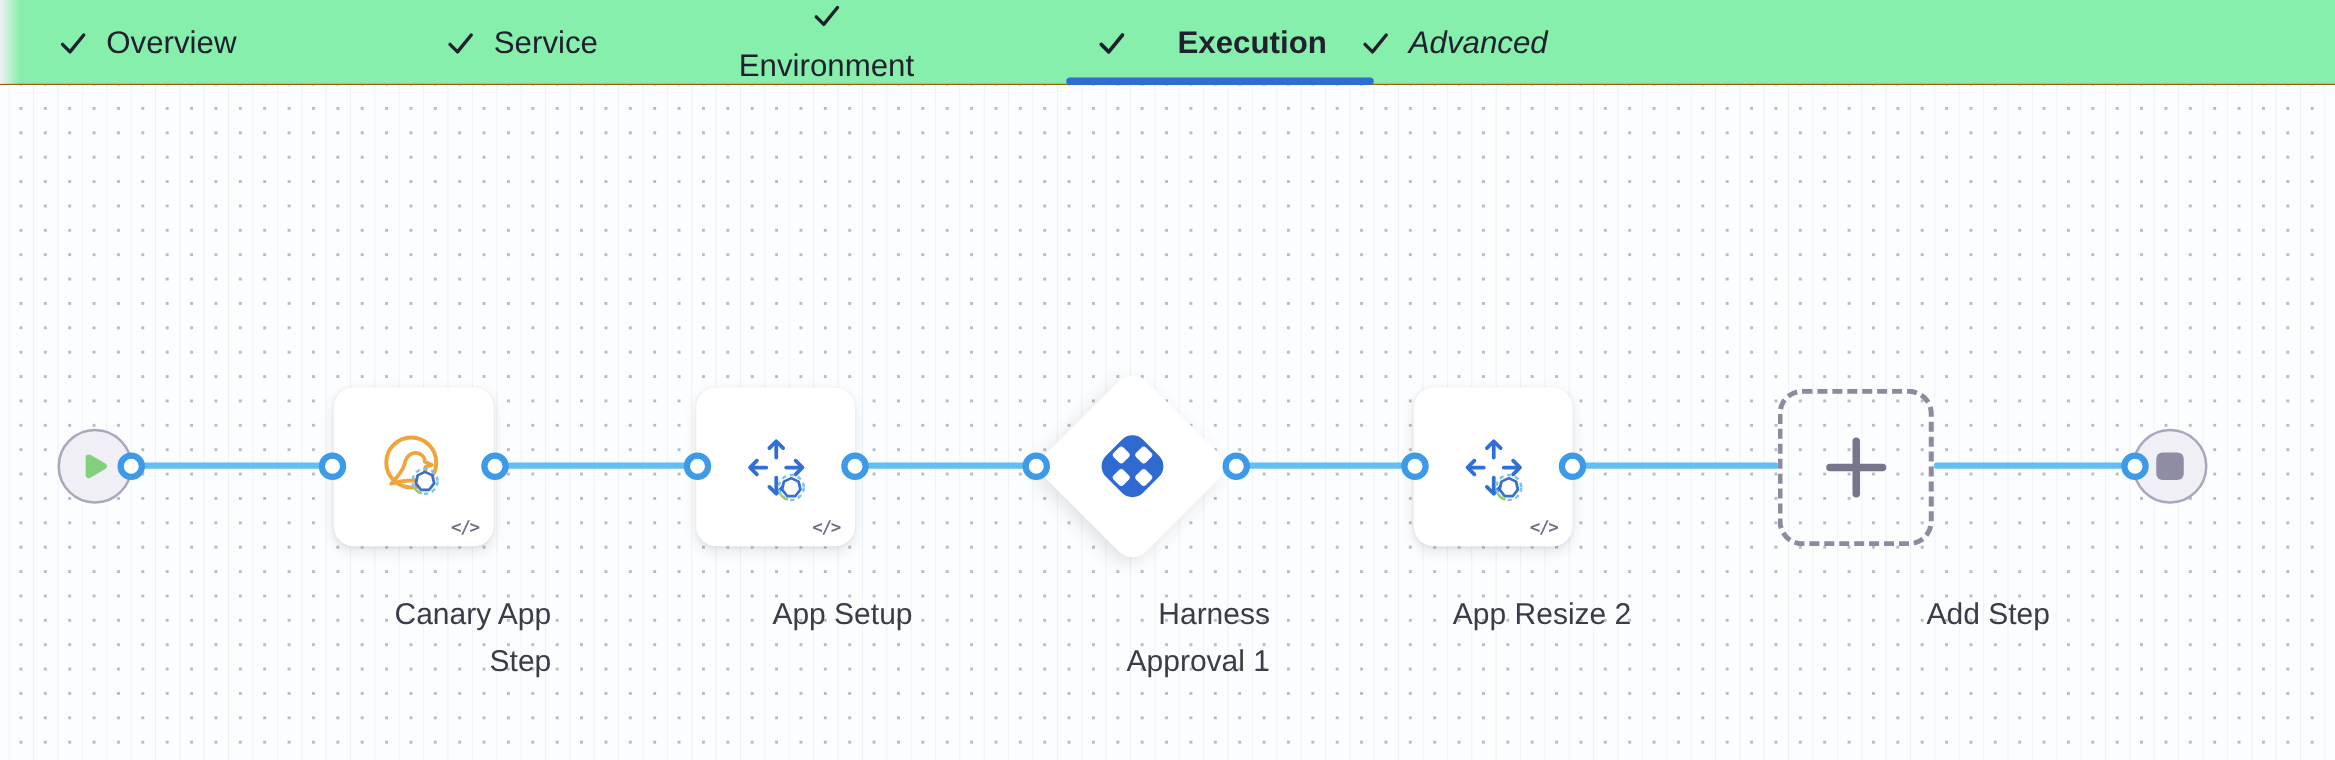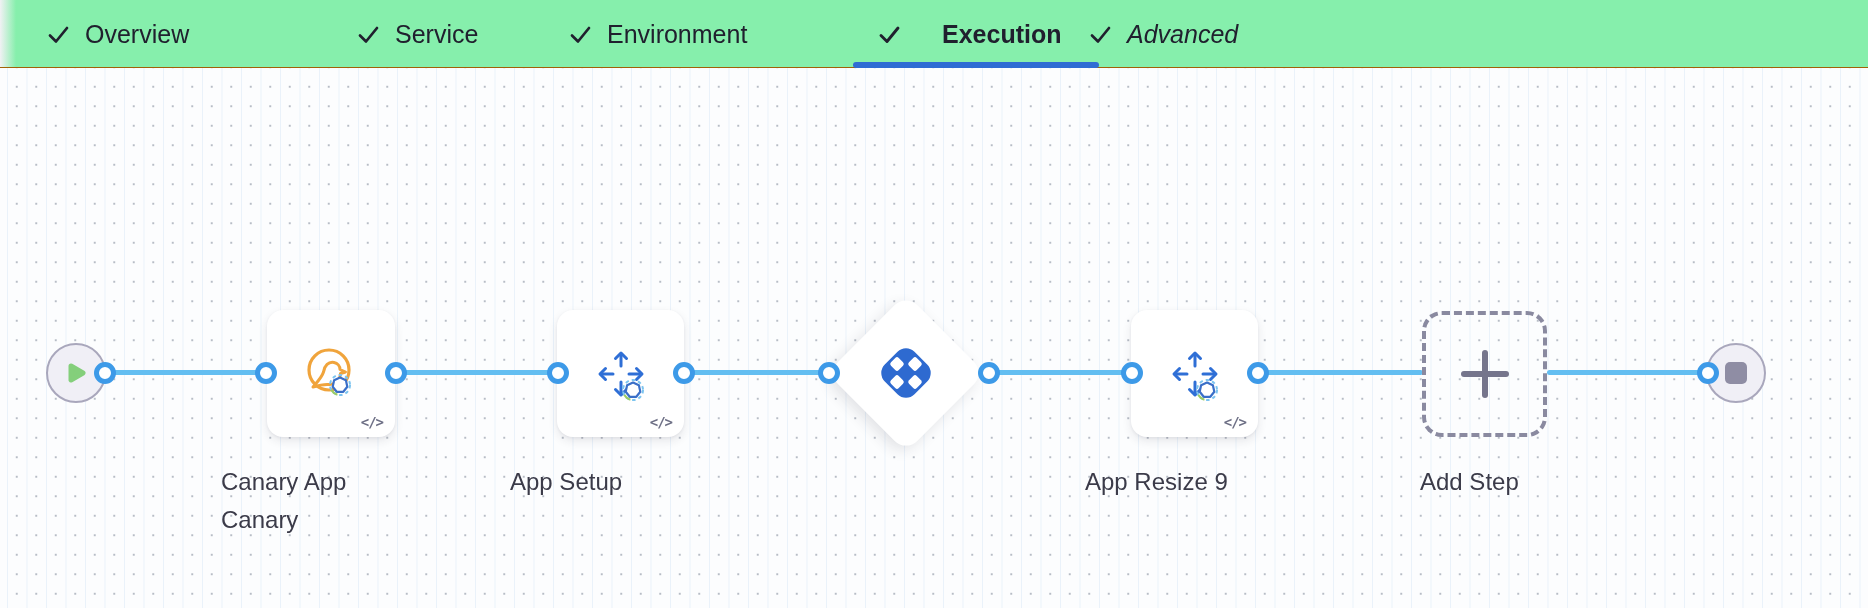--- a/index.html
+++ b/index.html
@@ -25,21 +25,21 @@
     color:#20202e; font-size:25px; font-weight:500; cursor:pointer;
   }
   .tab .chk { width:25px; height:25px; display:block; }
   .tab.active { font-weight:700;gap:40px; }
   .tab.active::after{
     content:""; position:absolute; left:-24px; right:-38px; bottom:0;
     height:6px; border-radius:3px; background:#2f6cd3;
   }
   .tab-overview   { left:46px;  }
   .tab-service    { left:356px; }
-  .tab-environment{ left:568px; }
+  .tab-environment{ left:591px;flex-direction:column; }
   .tab-execution  { left:877px; }
   .tab-advanced   { left:1088px;font-style:italic;}
 
   
   .canvas {
     position:absolute; left:0; top:68px; width:1868px; height:540px;
     background-color:#fcfdfe;
     background-image:
       radial-gradient(circle, #b7bdc6 1.15px, rgba(0,0,0,0) 1.5px),
       linear-gradient(90deg, #eaf2fa 0, #eaf2fa 1px, rgba(0,0,0,0) 1px);
@@ -88,21 +88,21 @@
     display:flex; align-items:center; justify-content:center; background:transparent;
   }
   .plus-icon { position:relative; width:48px; height:48px; }
   .plus-icon::before, .plus-icon::after {
     content:""; position:absolute; background:#75758c; border-radius:3px;
   }
   .plus-icon::before { left:0; top:21px; width:48px; height:6px; }
   .plus-icon::after  { left:21px; top:0; width:6px; height:48px; }
 
   .node-label {
-    position:absolute; top:395px; width:220px; text-align:left;
+    position:absolute; top:405px; width:220px; text-align:right;
     font-size:24px; line-height:38px; color:#3b3b49; z-index:4;
   }
   .lbl-canary  { left:221px; }
   .lbl-resize1 { left:510px; }
   .lbl-harness { left:796px; }
   .lbl-resize2 { left:1085px;}
   .lbl-addstep { left:1374px;margin-left:46px;}
 </style>
 </head>
 <body>
@@ -241,26 +241,30 @@
     <div class="port" style="left:547px;"></div>
     <div class="port" style="left:673px;"></div>
     <div class="port" style="left:818px;"></div>
     <div class="port" style="left:978px;"></div>
     <div class="port" style="left:1121px;"></div>
     <div class="port" style="left:1247px;"></div>
     <div class="port" style="left:1697px;"></div>
 
     <div class="node-label lbl-canary">
         <div>Canary App</div>
-        <div>Canary</div>
+        <div>Step</div>
       </div>
     <div class="node-label lbl-resize1">
         <div>App Setup</div>
       </div>
+    <div class="node-label lbl-harness">
+        <div>Harness</div>
+        <div>Approval 1</div>
+      </div>
     <div class="node-label lbl-resize2">
-        <div>App Resize 9</div>
+        <div>App Resize 2</div>
       </div>
     <div class="node-label lbl-addstep">
         <div>Add Step</div>
       </div>
 
   </div>
 </div>
 
 </body></html>

